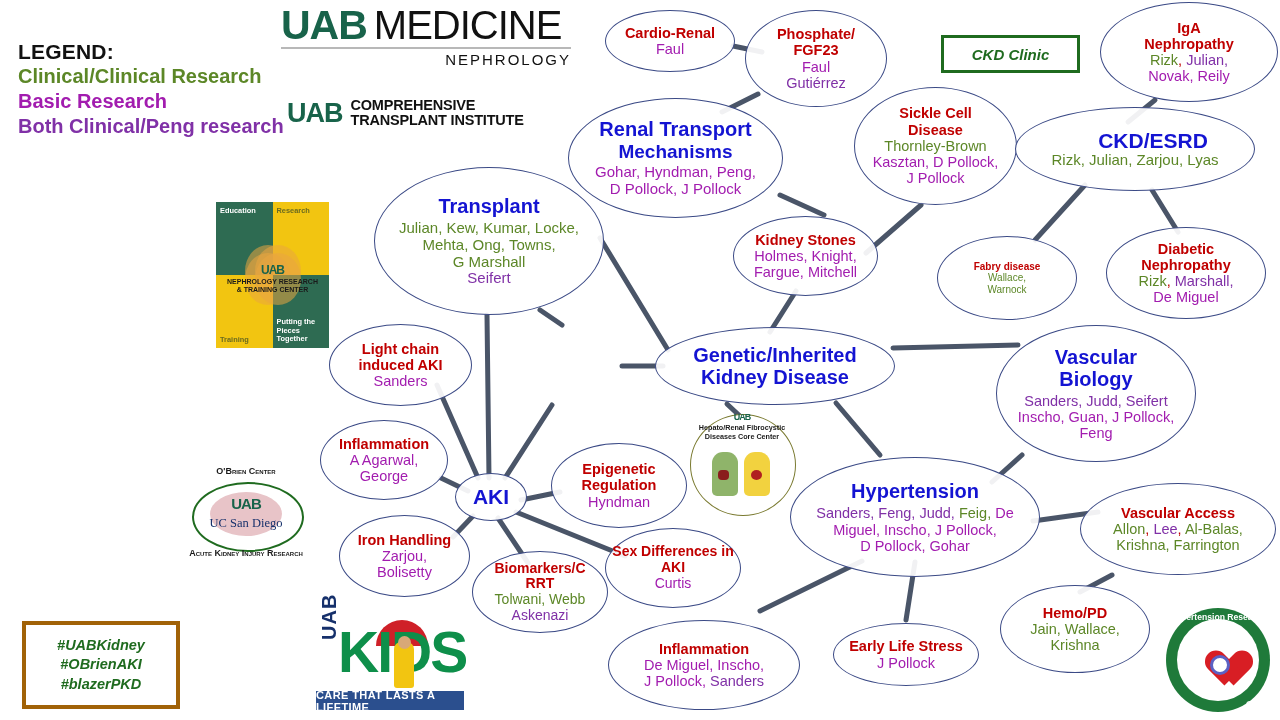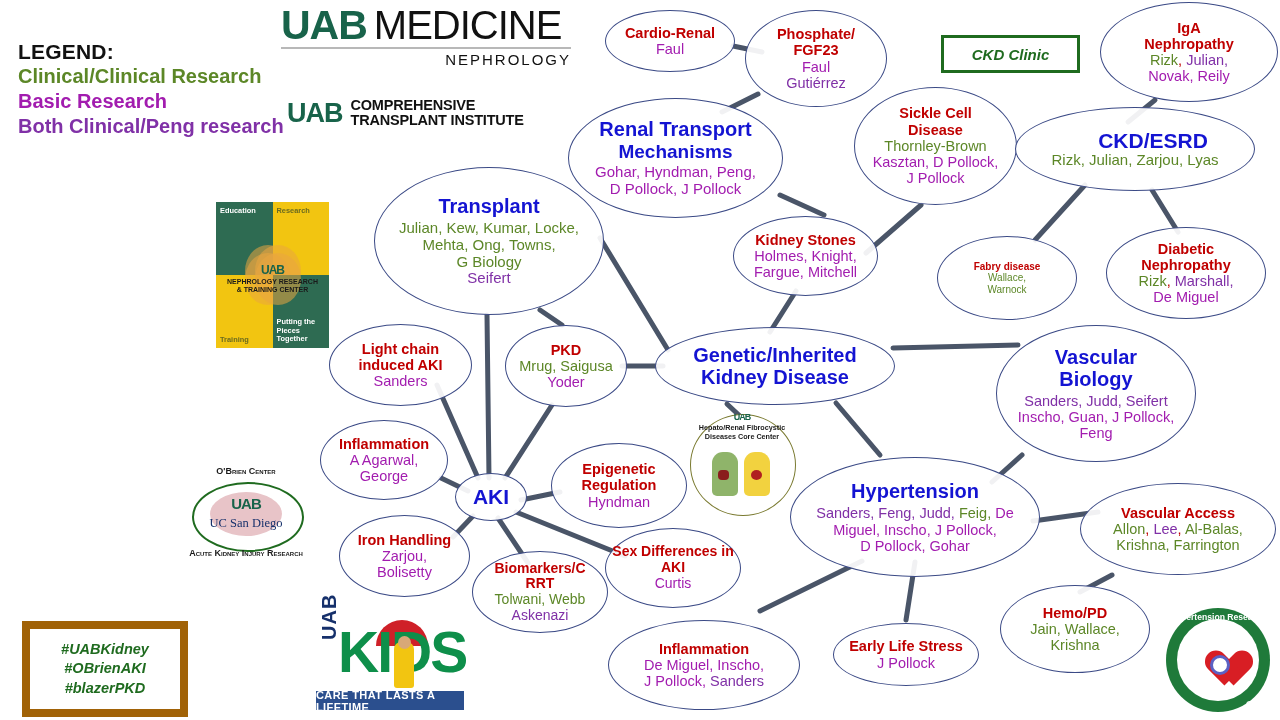--- a/index.html
+++ b/index.html
@@ -43,21 +43,21 @@
   #uabcti .mk{font-size:27px;line-height:25px;}
   #uabcti .tx{font-size:14.5px;line-height:15px;color:#111;font-weight:bold;letter-spacing:-.2px;}
 
   
   #ckdbox{position:absolute;left:941px;top:35px;width:133px;height:32px;z-index:5;
     border:3px solid #1f6b1f;background:#fff;display:flex;align-items:center;justify-content:center;}
   #ckdbox span{font-style:italic;font-weight:bold;color:#1f6b1f;font-size:15px;}
 
   
   #tagbox{position:absolute;left:22px;top:621px;width:150px;height:80px;z-index:5;
-    border:8px solid #a16207;background:#fff;display:flex;flex-direction:column;
+    border:4px solid #a16207;background:#fff;display:flex;flex-direction:column;
     align-items:center;justify-content:center;}
   #tagbox span{font-style:italic;font-weight:bold;color:#1f6b1f;font-size:14.5px;line-height:1.33;}
 
   
   #nrtc{position:absolute;left:216px;top:202px;width:113px;height:146px;z-index:5;
     display:grid;grid-template-columns:1fr 1fr;grid-template-rows:1fr 1fr;overflow:hidden;}
   #nrtc .q{position:relative;}
   #nrtc .q1{background:#2e6b52;}
   #nrtc .q2{background:#f2c511;}
   #nrtc .q3{background:#f2c511;}
@@ -289,21 +289,21 @@
 
   <div class="node hub" style="left:1015px;top:107px;width:240px;height:84px;font-size:15px;">
     <div class="ttl ln" style="font-size:21px;margin-left:36px;">CKD/ESRD</div>
     <div class="ln g">Rizk, Julian, Zarjou, Lyas</div>
   </div>
 
   <div class="node hub" style="left:374px;top:167px;width:230px;height:148px;font-size:15px;">
     <div class="ttl ln" style="font-size:20px;margin-bottom:3px;">Transplant</div>
     <div class="ln g">Julian, Kew, Kumar, Locke,</div>
     <div class="ln g">Mehta, Ong, Towns,</div>
-    <div class="ln g">G Biology</div>
+    <div class="ln g">G Marshall</div>
     <div class="ln p">Seifert</div>
   </div>
 
   <div class="node" style="left:733px;top:216px;width:145px;height:80px;font-size:14.5px;">
     <div class="ttl ln">Kidney Stones</div>
     <div class="ln b">Holmes, Knight,</div>
     <div class="ln b">Fargue, Mitchell</div>
   </div>
 
   <div class="node" style="left:937px;top:236px;width:140px;height:84px;font-size:10px;">
@@ -320,25 +320,20 @@
     </div>
     <div class="ln b">De Miguel</div>
   </div>
 
   <div class="node" style="left:329px;top:324px;width:143px;height:82px;font-size:14.5px;">
     <div class="ttl ln">Light chain</div>
     <div class="ttl ln">induced  AKI</div>
     <div class="ln b">Sanders</div>
   </div>
 
-  <div class="node" style="left:505px;top:325px;width:122px;height:82px;font-size:14.5px;">
-    <div class="ttl ln">PKD</div>
-    <div class="ln g">Mrug, Saigusa</div>
-    <div class="ln b">Yoder</div>
-  </div>
 
   <div class="node hub" style="left:655px;top:327px;width:240px;height:78px;">
     <div class="ttl ln" style="font-size:20px;">Genetic/Inherited</div>
     <div class="ttl ln" style="font-size:20px;">Kidney Disease</div>
   </div>
 
   <div class="node hub" style="left:996px;top:325px;width:200px;height:137px;font-size:14.5px;">
     <div class="ttl ln" style="font-size:20px;">Vascular</div>
     <div class="ttl ln" style="font-size:20px;margin-bottom:2px;">Biology</div>
     <div class="ln p">Sanders, Judd, Seifert</div>

